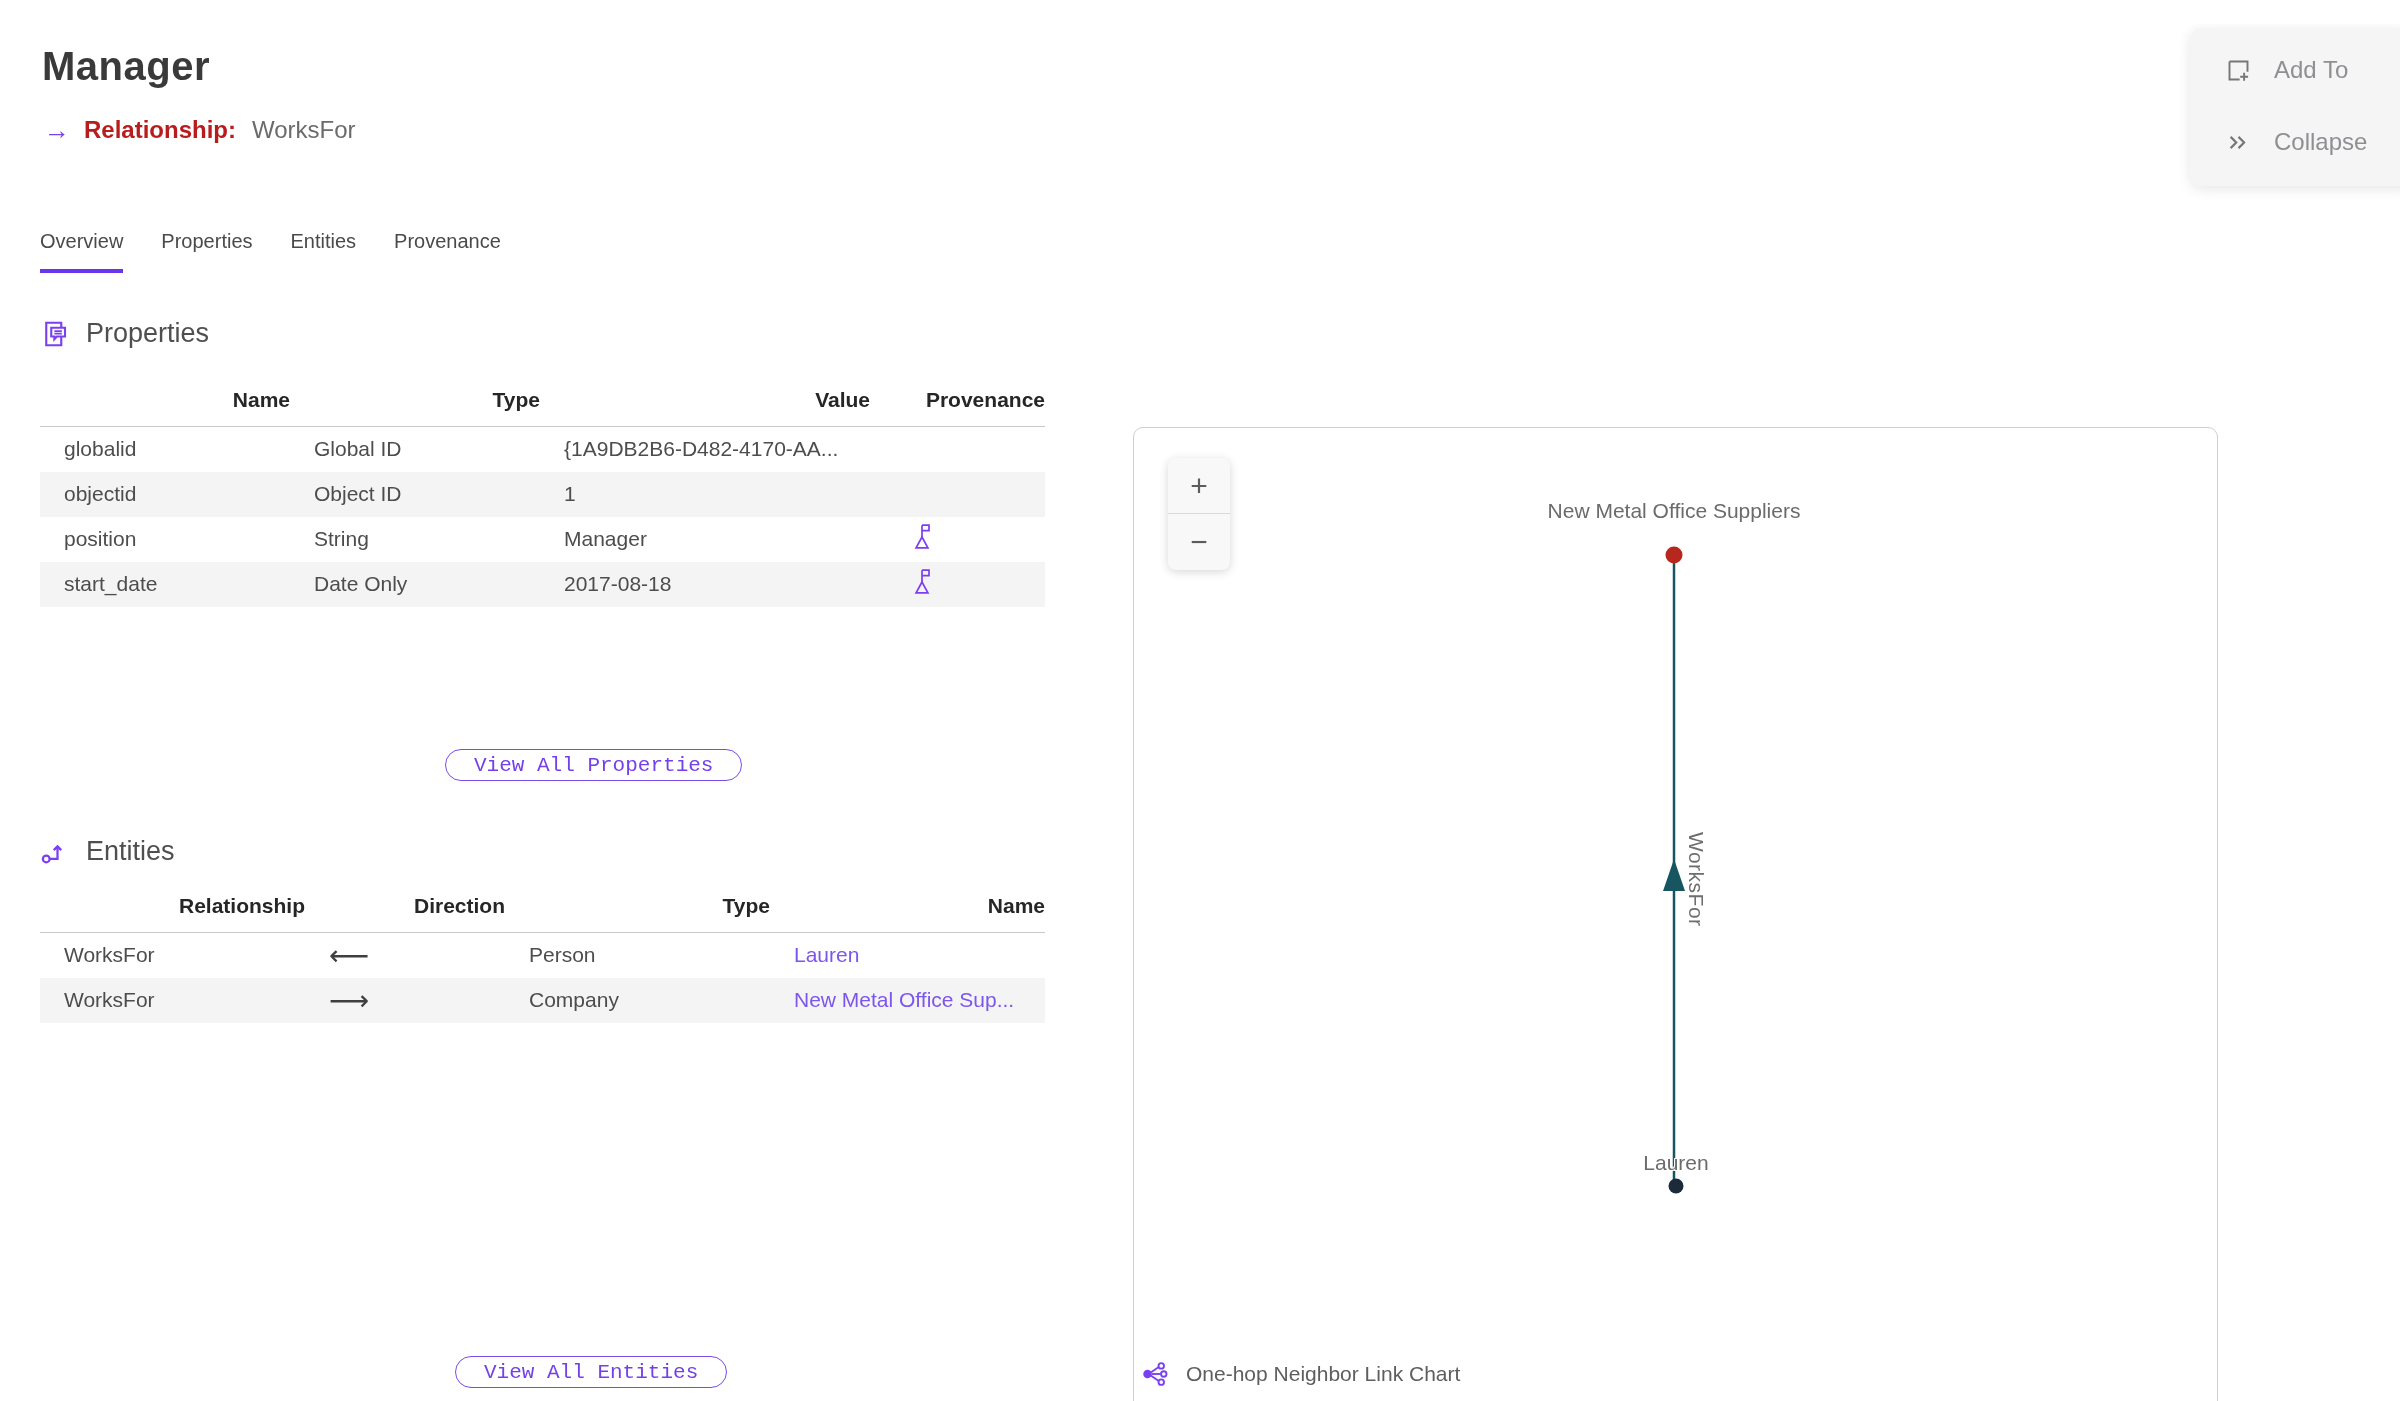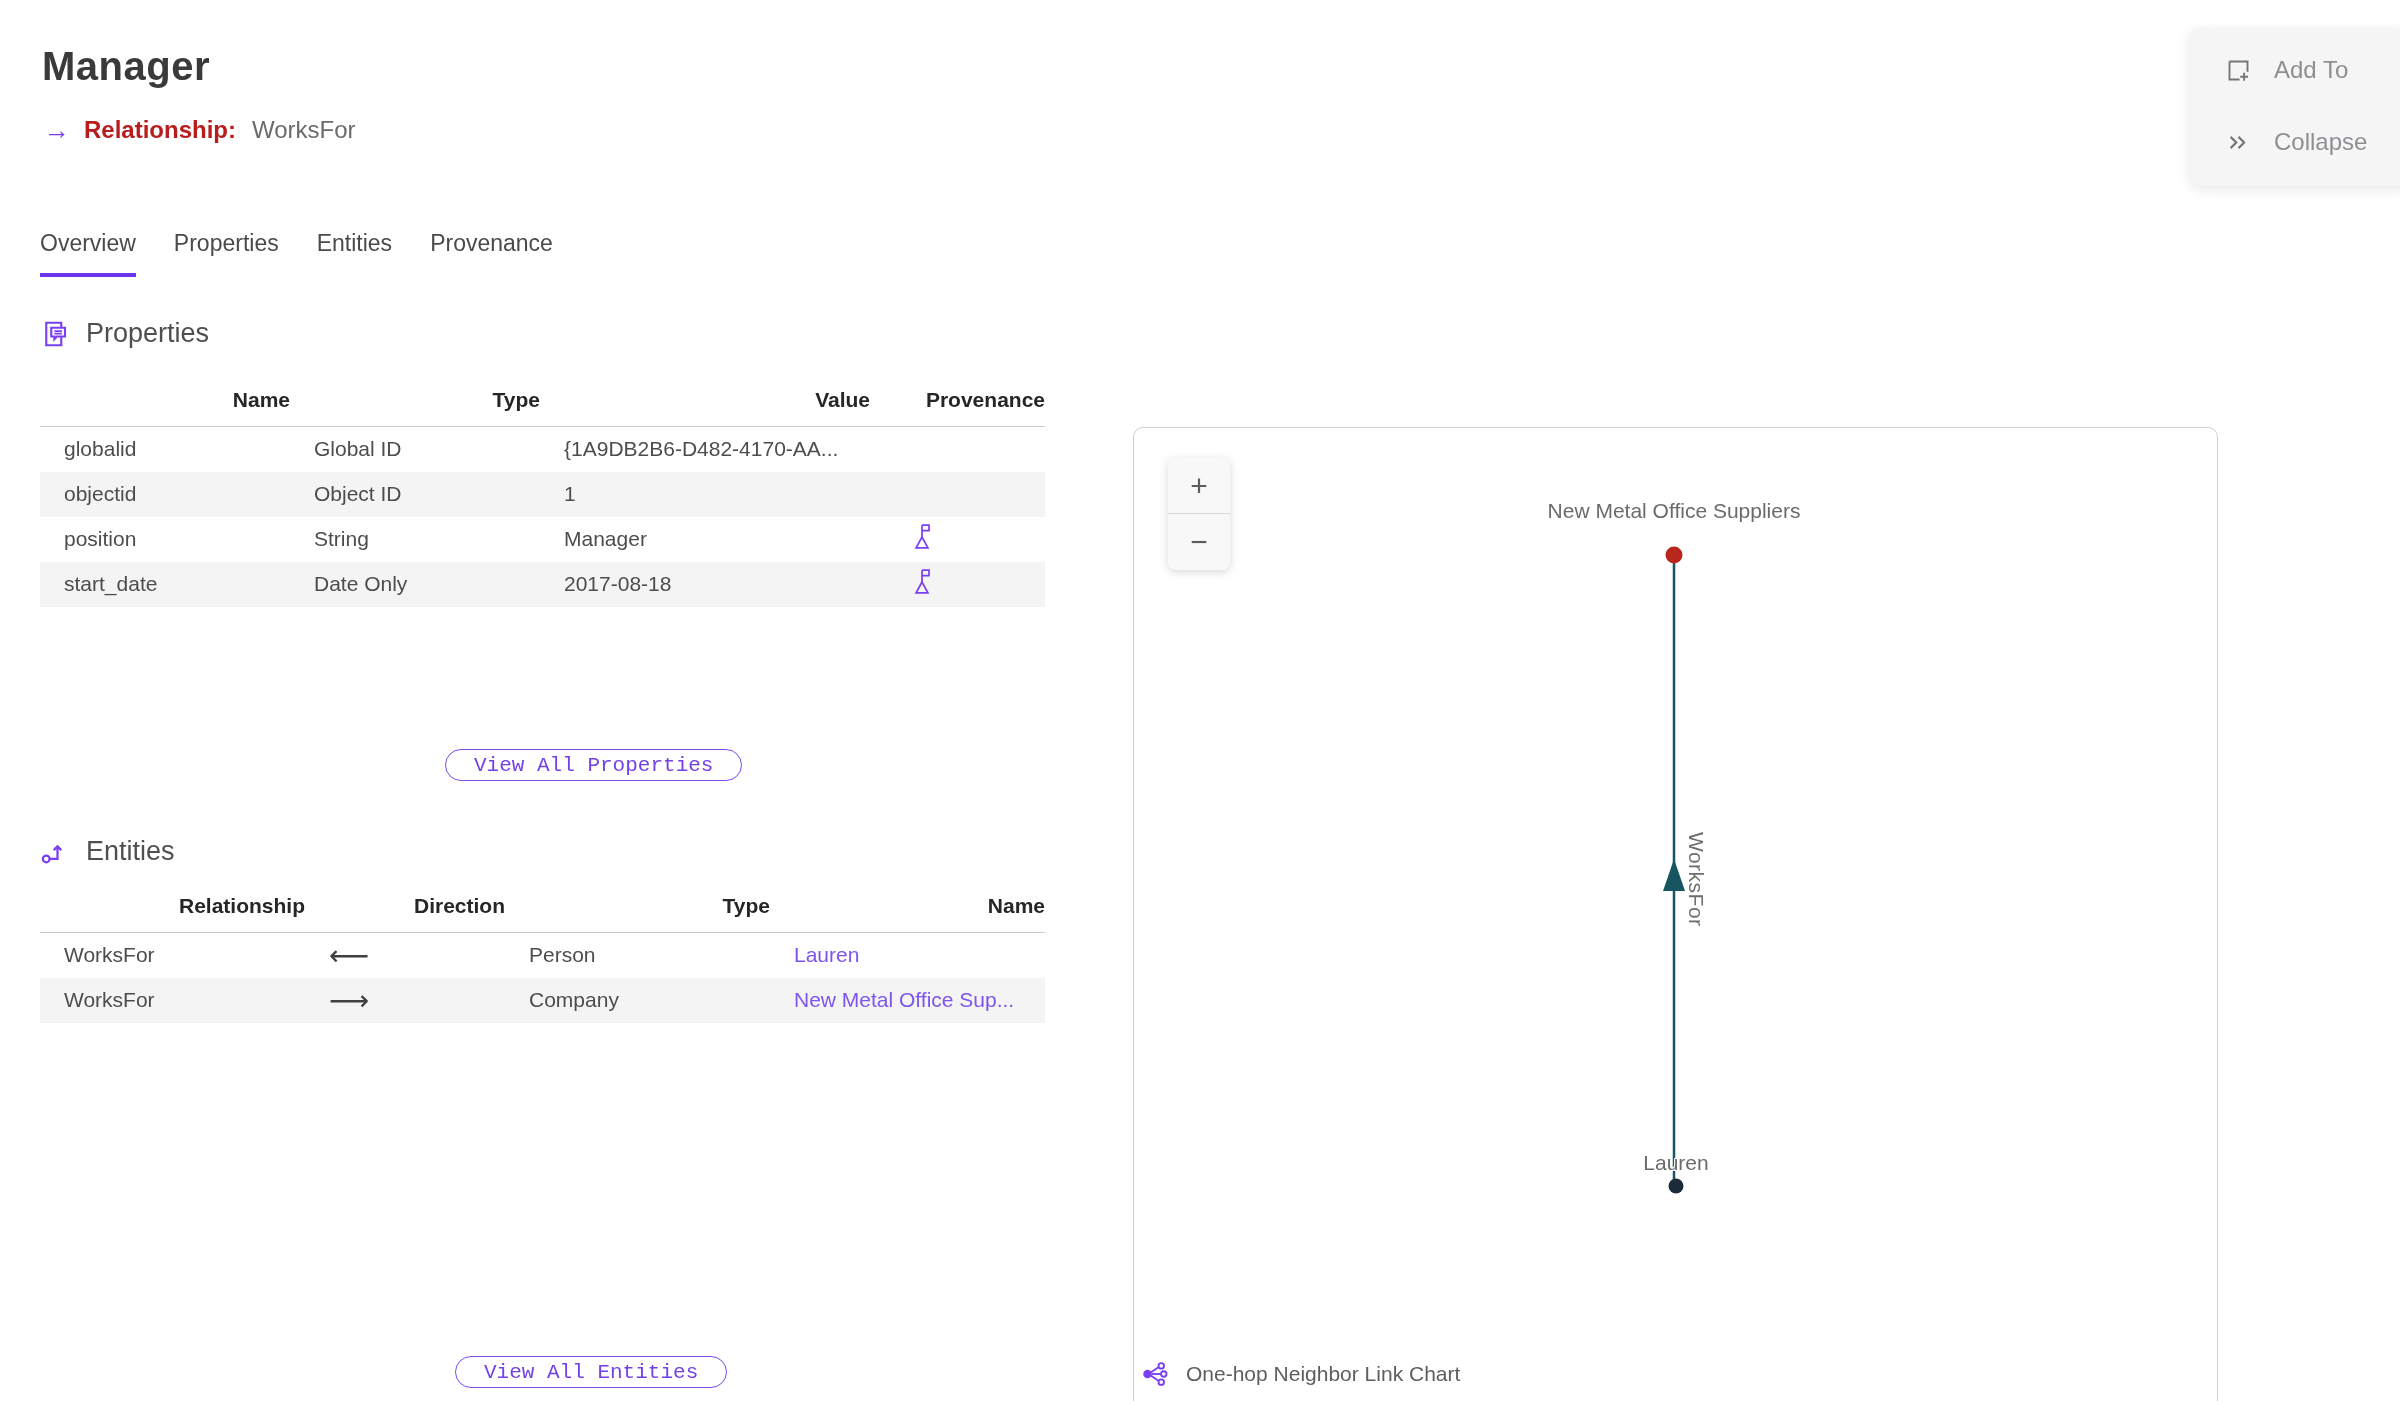--- a/index.html
+++ b/index.html
@@ -29,21 +29,21 @@
   .subtitle .val{color:#6b6b6b;margin-left:2px;}
 
   
   .actions-panel{position:absolute;left:2190px;top:4px;width:228px;height:158px;background:#f5f5f6;border-radius:12px;box-shadow:0 3px 14px rgba(0,0,0,.10);}
   .action-item{position:absolute;left:0;width:100%;height:56px;display:flex;align-items:center;gap:22px;padding-left:35px;cursor:pointer;background:none;border:none;}
   .action-item .a-label{font-size:24px;color:#8f8f93;}
   .action-item svg{flex:0 0 auto;}
 
   
   .tabs{position:absolute;left:40px;top:206px;display:flex;gap:38px;}
-  .tab{font-size:23px;color:#4a4a4a;padding-bottom:16px;border-bottom:4px solid transparent;cursor:pointer;}
+  .tab{font-size:20px;color:#4a4a4a;padding-bottom:16px;border-bottom:4px solid transparent;cursor:pointer;}
   .tab.active{border-bottom-color:var(--purple-strong);}
 
   
   .section-header{position:absolute;display:flex;align-items:center;gap:16px;}
   .section-header .s-title{font-size:27px;color:#4f4f4f;}
 
   
   table{border-collapse:collapse;table-layout:fixed;}
   .data-table{position:absolute;left:40px;width:1005px;}
   .data-table th{text-align:right;font-size:21px;font-weight:700;color:#262626;padding:12px 0 14px 24px;border-bottom:1px solid var(--border);}

